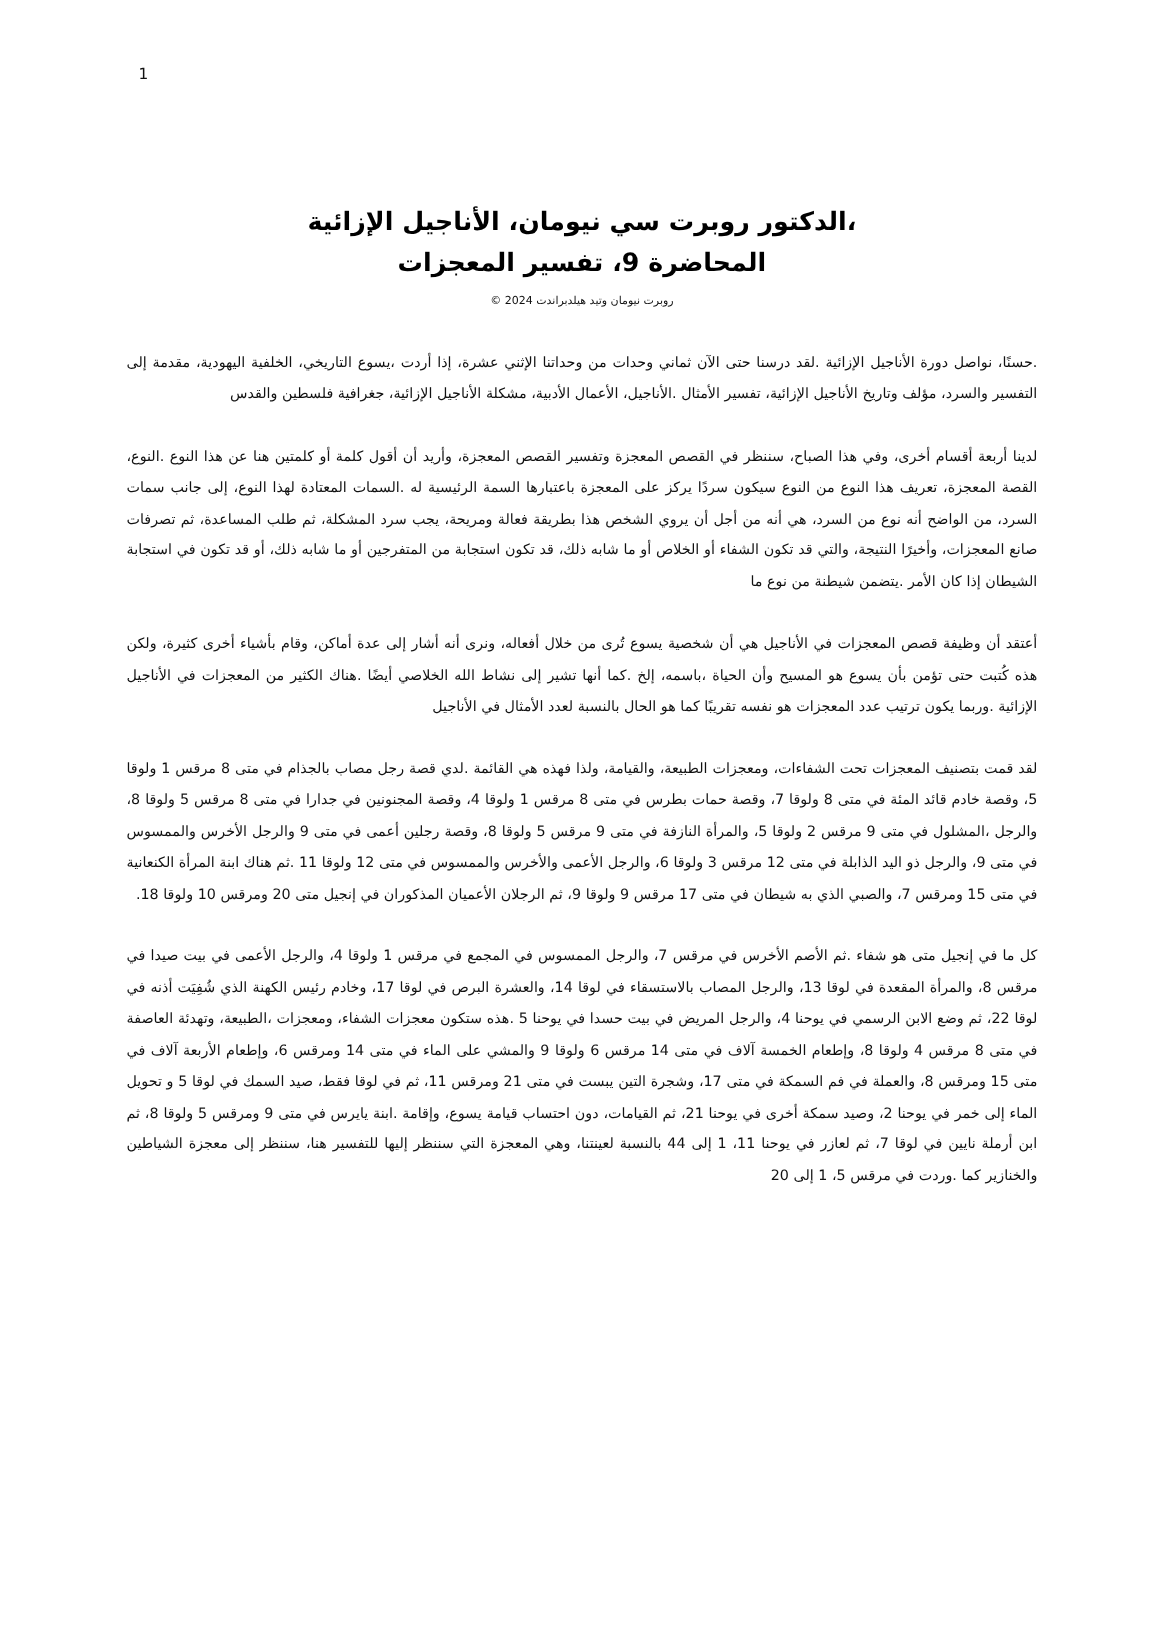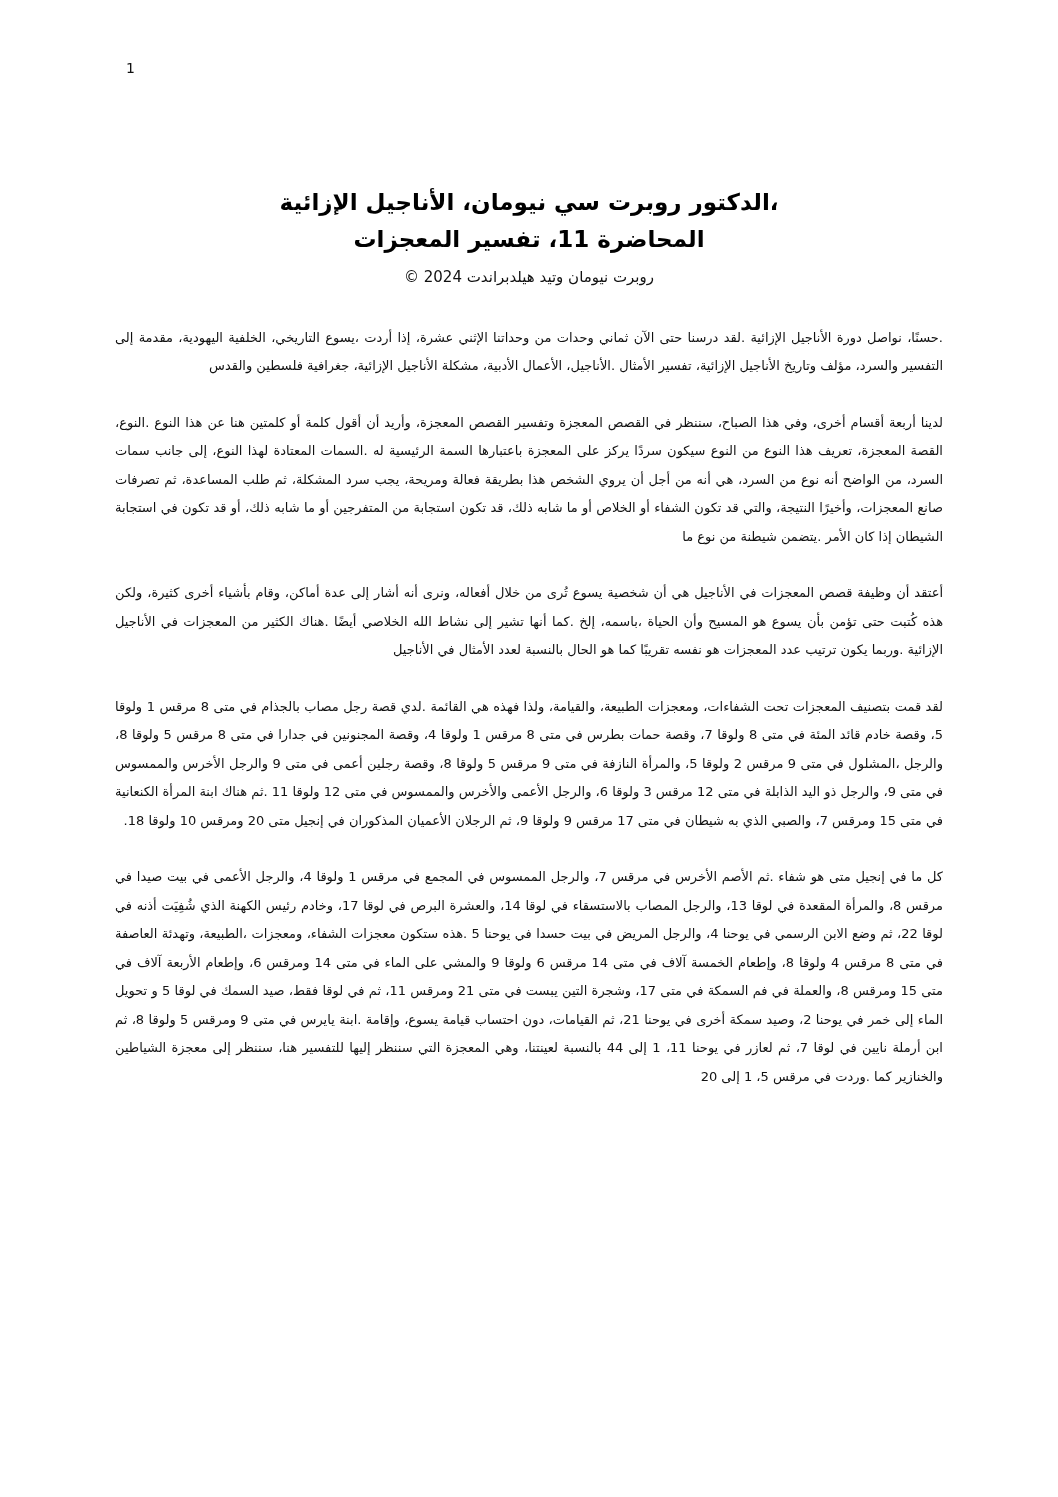--- a/index.html
+++ b/index.html
@@ -32,21 +32,21 @@
   }
   .title {
     text-align: center;
     font-weight: bold;
     font-size: 23px;
     line-height: 1.62;
     color: #000000;
   }
   .copyright {
     text-align: center;
-    font-size: 15px;
+    font-size: 10px;
     margin-top: 9px;
     color: #111111;
   }
   .body-text {
     margin-top: 38px;
     font-size: 13px;
     line-height: 28.5px;
     text-align: justify;
     text-justify: inter-word;
   }
@@ -61,21 +61,21 @@
 <body>
 
 <div class="page">
 
   <div class="page-number">1</div>
 
   <div class="content">
 
     <div class="title">
       <div class="title-line">،الدكتور روبرت سي نيومان، الأناجيل الإزائية</div>
-      <div class="title-line">المحاضرة 11، تفسير المعجزات</div>
+      <div class="title-line">المحاضرة 9، تفسير المعجزات</div>
     </div>
 
     <div class="copyright">روبرت نيومان وتيد هيلدبراندت 2024 ©</div>
 
     <div class="body-text">
       <p class="para">.حسنًا، نواصل دورة الأناجيل الإزائية .لقد درسنا حتى الآن ثماني وحدات من وحداتنا الإثني عشرة، إذا أردت ،يسوع التاريخي، الخلفية اليهودية، مقدمة إلى التفسير والسرد، مؤلف وتاريخ الأناجيل الإزائية، تفسير الأمثال .الأناجيل، الأعمال الأدبية، مشكلة الأناجيل الإزائية، جغرافية فلسطين والقدس</p>
       <p class="para">لدينا أربعة أقسام أخرى، وفي هذا الصباح، سننظر في القصص المعجزة وتفسير القصص المعجزة، وأريد أن أقول كلمة أو كلمتين هنا عن هذا النوع .النوع، القصة المعجزة، تعريف هذا النوع من النوع سيكون سردًا يركز على المعجزة باعتبارها السمة الرئيسية له .السمات المعتادة لهذا النوع، إلى جانب سمات السرد، من الواضح أنه نوع من السرد، هي أنه من أجل أن يروي الشخص هذا بطريقة فعالة ومريحة، يجب سرد المشكلة، ثم طلب المساعدة، ثم تصرفات صانع المعجزات، وأخيرًا النتيجة، والتي قد تكون الشفاء أو الخلاص أو ما شابه ذلك، قد تكون استجابة من المتفرجين أو ما شابه ذلك، أو قد تكون في استجابة الشيطان إذا كان الأمر .يتضمن شيطنة من نوع ما</p>
       <p class="para">أعتقد أن وظيفة قصص المعجزات في الأناجيل هي أن شخصية يسوع تُرى من خلال أفعاله، ونرى أنه أشار إلى عدة أماكن، وقام بأشياء أخرى كثيرة، ولكن هذه كُتبت حتى تؤمن بأن يسوع هو المسيح وأن الحياة ،باسمه، إلخ .كما أنها تشير إلى نشاط الله الخلاصي أيضًا .هناك الكثير من المعجزات في الأناجيل الإزائية .وربما يكون ترتيب عدد المعجزات هو نفسه تقريبًا كما هو الحال بالنسبة لعدد الأمثال في الأناجيل</p>
       <p class="para">لقد قمت بتصنيف المعجزات تحت الشفاءات، ومعجزات الطبيعة، والقيامة، ولذا فهذه هي القائمة .لدي قصة رجل مصاب بالجذام في متى 8 مرقس 1 ولوقا 5، وقصة خادم قائد المئة في متى 8 ولوقا 7، وقصة حمات بطرس في متى 8 مرقس 1 ولوقا 4، وقصة المجنونين في جدارا في متى 8 مرقس 5 ولوقا 8، والرجل ،المشلول في متى 9 مرقس 2 ولوقا 5، والمرأة النازفة في متى 9 مرقس 5 ولوقا 8، وقصة رجلين أعمى في متى 9 والرجل الأخرس والممسوس في متى 9، والرجل ذو اليد الذابلة في متى 12 مرقس 3 ولوقا 6، والرجل الأعمى والأخرس والممسوس في متى 12 ولوقا 11 .ثم هناك ابنة المرأة الكنعانية في متى 15 ومرقس 7، والصبي الذي به شيطان في متى 17 مرقس 9 ولوقا 9، ثم الرجلان الأعميان المذكوران في إنجيل متى 20 ومرقس 10 ولوقا 18.</p>
       <p class="para">كل ما في إنجيل متى هو شفاء .ثم الأصم الأخرس في مرقس 7، والرجل الممسوس في المجمع في مرقس 1 ولوقا 4، والرجل الأعمى في بيت صيدا في مرقس 8، والمرأة المقعدة في لوقا 13، والرجل المصاب بالاستسقاء في لوقا 14، والعشرة البرص في لوقا 17، وخادم رئيس الكهنة الذي شُفِيَت أذنه في لوقا 22، ثم وضع الابن الرسمي في يوحنا 4، والرجل المريض في بيت حسدا في يوحنا 5 .هذه ستكون معجزات الشفاء، ومعجزات ،الطبيعة، وتهدئة العاصفة في متى 8 مرقس 4 ولوقا 8، وإطعام الخمسة آلاف في متى 14 مرقس 6 ولوقا 9 والمشي على الماء في متى 14 ومرقس 6، وإطعام الأربعة آلاف في متى 15 ومرقس 8، والعملة في فم السمكة في متى 17، وشجرة التين يبست في متى 21 ومرقس 11، ثم في لوقا فقط، صيد السمك في لوقا 5 و تحويل الماء إلى خمر في يوحنا 2، وصيد سمكة أخرى في يوحنا 21، ثم القيامات، دون احتساب قيامة يسوع، وإقامة .ابنة يايرس في متى 9 ومرقس 5 ولوقا 8، ثم ابن أرملة نايين في لوقا 7، ثم لعازر في يوحنا 11، 1 إلى 44 بالنسبة لعينتنا، وهي المعجزة التي سننظر إليها للتفسير هنا، سننظر إلى معجزة الشياطين والخنازير كما .وردت في مرقس 5، 1 إلى 20</p>

